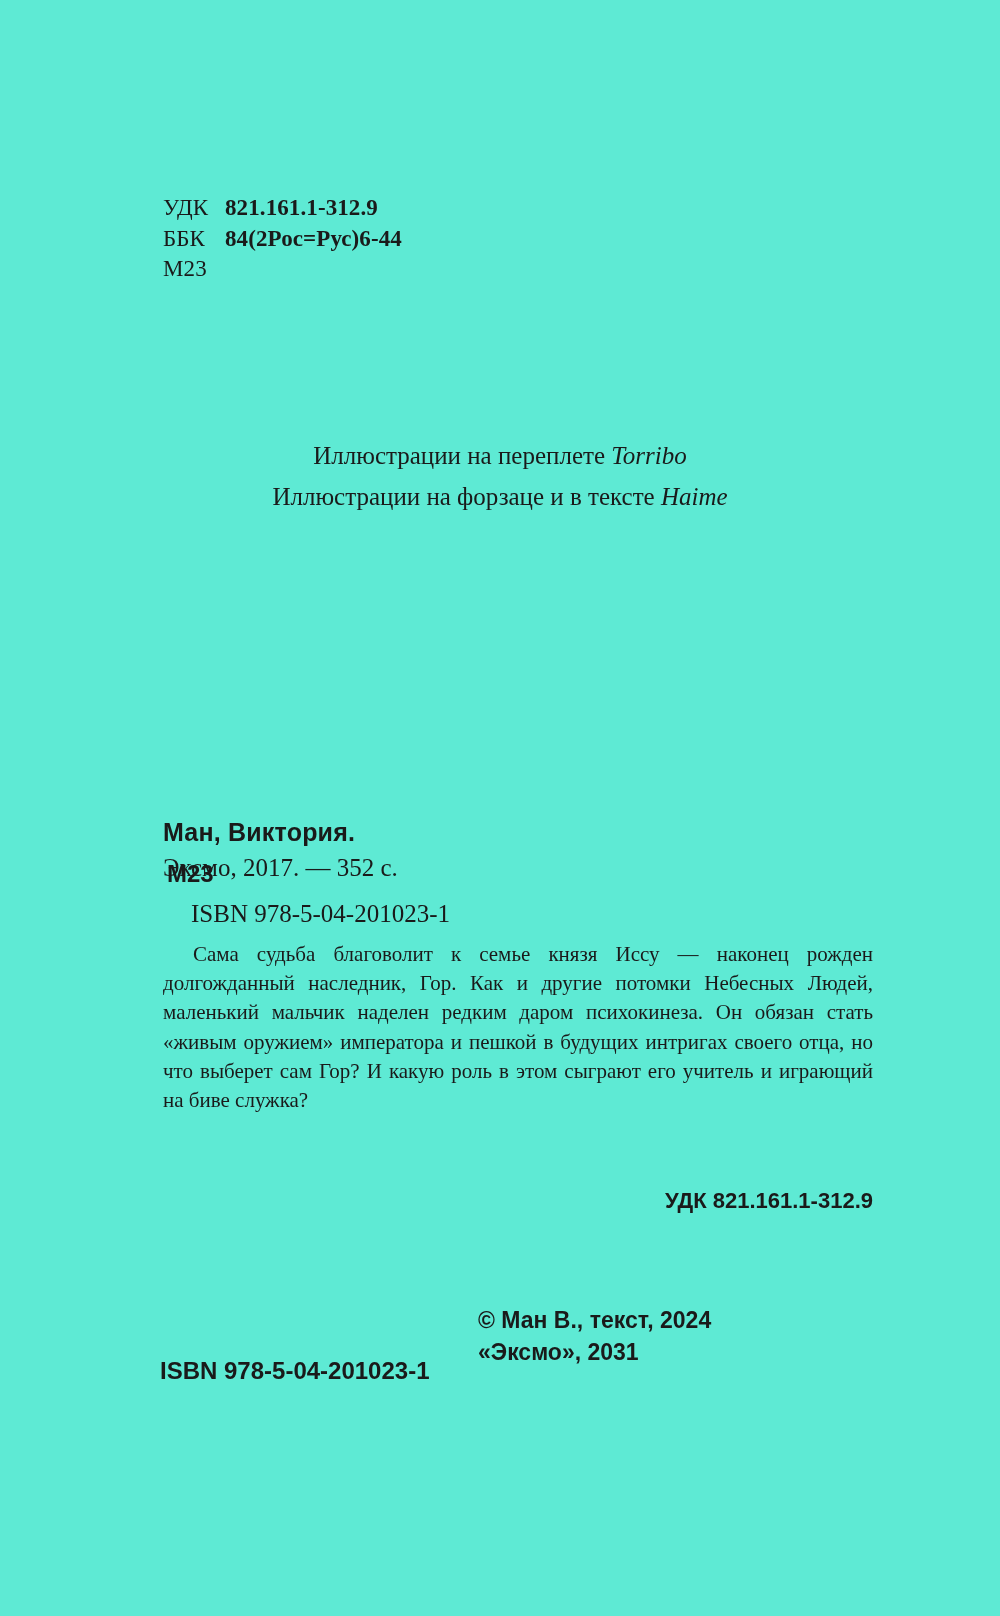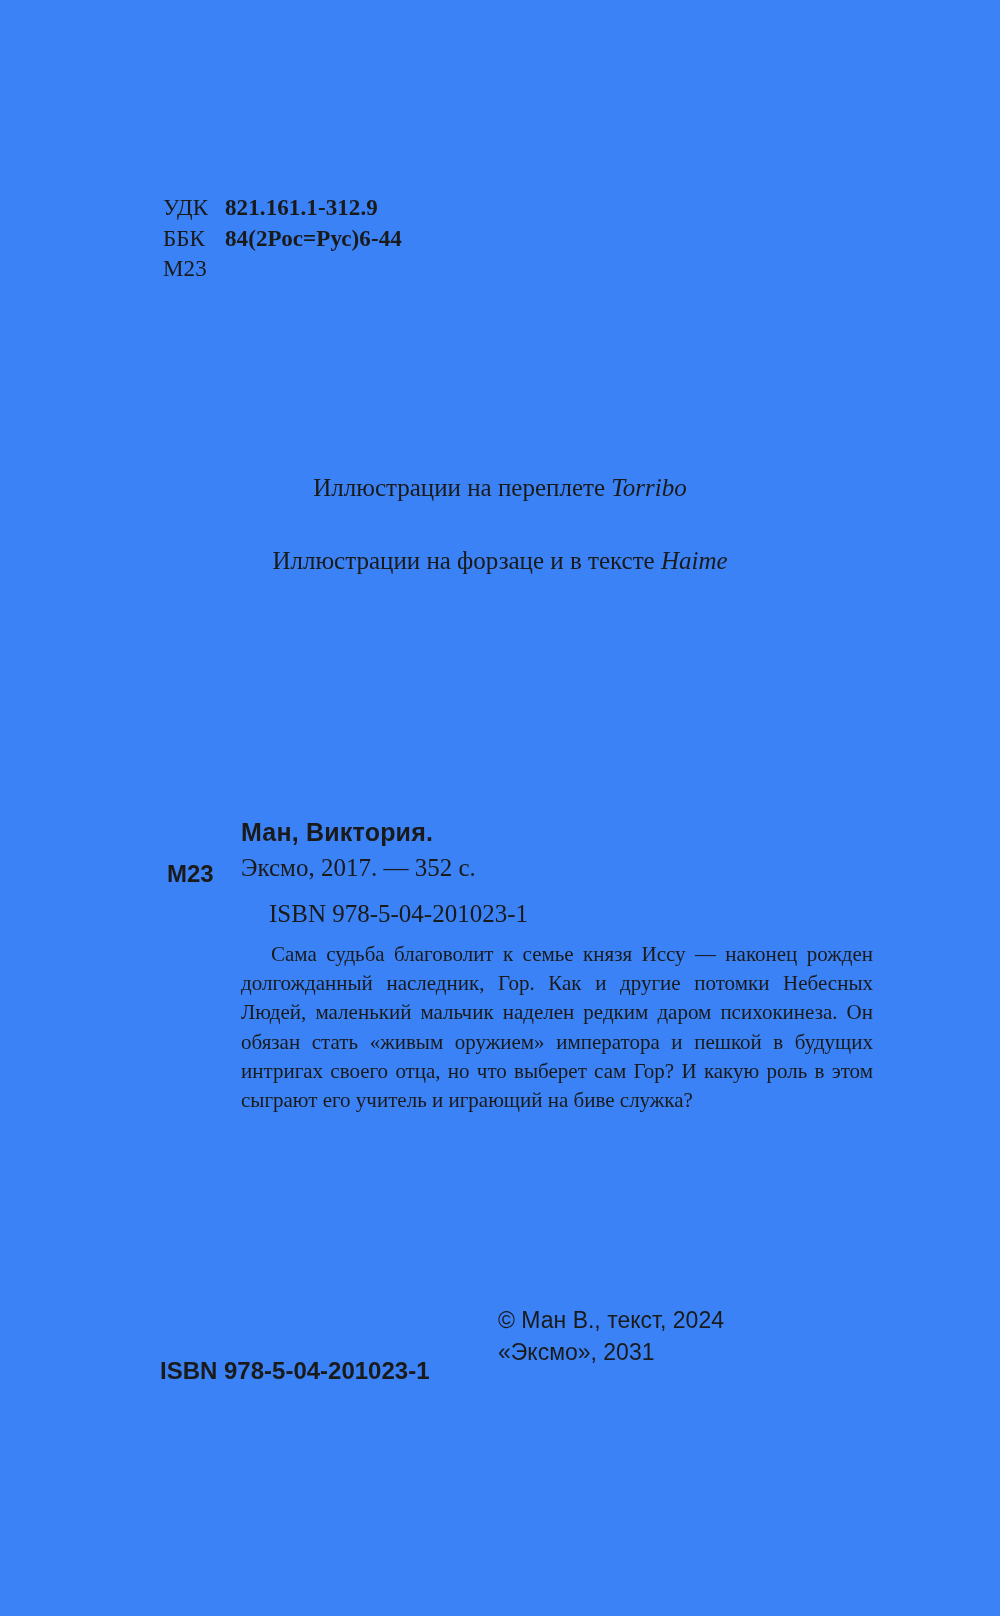--- a/index.html
+++ b/index.html
@@ -12,21 +12,21 @@
     width: 1000px;
     height: 1616px;
     position: relative;
     font-family: "Liberation Serif", "DejaVu Serif", serif;
     color: #1a1a1a;
     overflow: hidden;
   }
   .page {
     position: absolute;
     inset: 0;
-    background: #3b82f6;
+    background: #5eead4;
   }
 
   
   .udk-block {
     position: absolute;
     left: 163px;
     top: 193px;
     font-size: 23px;
     line-height: 1.33;
     letter-spacing: 0.1px;
@@ -53,21 +53,20 @@
     left: 0;
     right: 0;
     top: 435px;
     text-align: center;
     font-size: 25px;
     line-height: 1.65;
   }
   .credits .line {
     display: block;
     white-space: nowrap;
-    margin-top: 32px;
   }
   .credits .latin {
     font-style: italic;
   }
 
   
   .bib {
     position: absolute;
     left: 163px;
     top: 818px;
@@ -75,21 +74,20 @@
   }
   .bib-sigil {
     position: absolute;
     left: 4px;
     top: 42px;
     font-size: 24px;
     font-weight: bold;
     font-family: "Liberation Sans", sans-serif;
   }
   .bib-body {
-    margin-left: 78px;
   }
   .bib-author {
     font-size: 25px;
     font-weight: bold;
     font-family: "Liberation Sans", sans-serif;
     letter-spacing: 0.2px;
     margin-bottom: 3px;
   }
   .bib-title {
     font-size: 25px;
@@ -121,25 +119,24 @@
     font-family: "Liberation Sans", sans-serif;
     line-height: 1.35;
   }
 
   
   .copyright {
     position: absolute;
     left: 478px;
     top: 1305px;
     font-size: 23px;
-    font-weight: normal;
+    font-weight: bold;
     font-family: "Liberation Sans", sans-serif;
     line-height: 1.38;
     width: 420px;
-    margin-left: 20px;
   }
   .copyright .cline { display: block; }
 
   
   .isbn-bottom {
     position: absolute;
     left: 160px;
     top: 1357px;
     font-size: 24px;
     font-weight: bold;
@@ -172,20 +169,21 @@
     <div class="bib-sigil">М23</div>
     <div class="bib-body">
       <div class="bib-author">Ман, Виктория.</div>
       <div class="bib-title">Эксмо, 2017. — 352 с.</div>
       <div class="bib-isbn">ISBN 978-5-04-201023-1</div>
       <div class="annotation">Сама судьба благоволит к семье князя Иссу — наконец рожден долгожданный наследник, Гор. Как и другие потомки Небесных Людей, маленький мальчик наделен редким даром психокинеза. Он обязан стать «живым оружием» императора и пешкой в будущих интригах своего отца, но что выберет сам Гор? И какую роль в этом сыграют его учитель и играющий на биве служка?</div>
     </div>
   </div>
 
   <div class="udk-repeat">
+    <div>УДК 821.161.1-312.9</div>
   </div>
 
   <div class="copyright">
     <span class="cline">© Ман В., текст, 2024</span>
     <span class="cline">«Эксмо», 2031</span>
   </div>
 
   <div class="isbn-bottom">ISBN 978-5-04-201023-1</div>
 
 </div>

